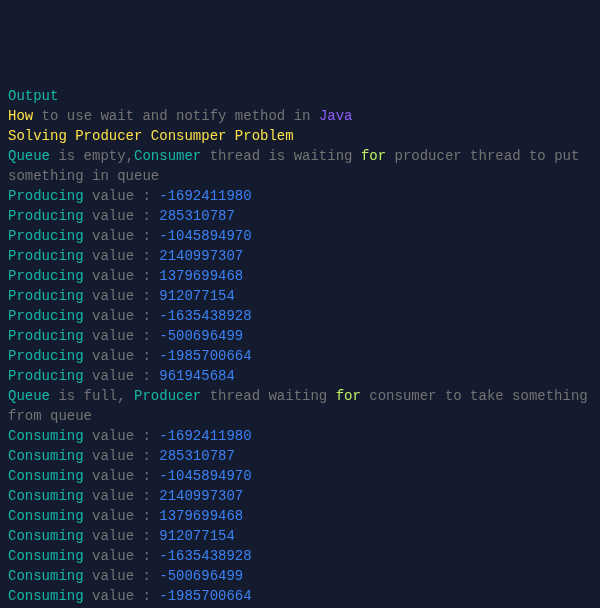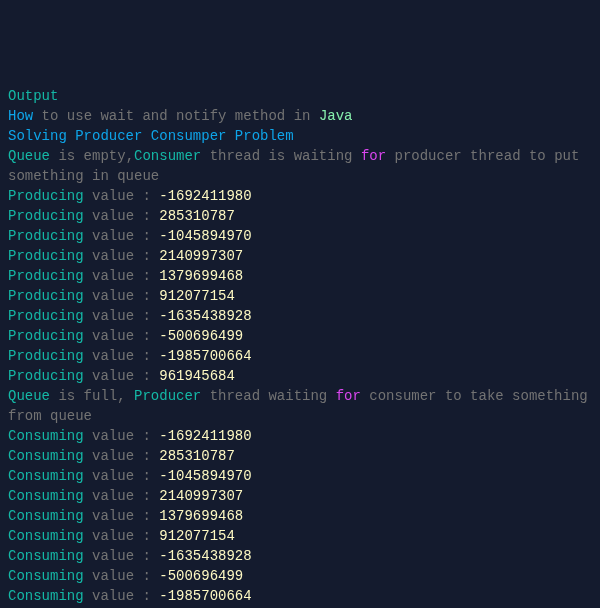--- a/index.html
+++ b/index.html
@@ -11,24 +11,24 @@
     color:#e8e8f0;
     width:600px;
     height:608px;
     overflow:hidden;
     padding:6px 8px;
     box-sizing:border-box;
     white-space:pre-wrap;
     word-break:break-all;
   }
   .kw{color:#14b8a6}   
-  .ty{color:#0ea5e9}   
-  .fn{color:#86efac}   
-  .op{color:#d946ef}   
-  .num{color:#fef9c3}  
+  .ty{color:#fde047}   
+  .fn{color:#8b5cf6}   
+  .op{color:#bef264}   
+  .num{color:#3b82f6}  
   .txt{color:#737373}
 </style>
 </head>
 <body>
 
 
 
 <div id="out"><div><span class="kw">Output</span></div><div><span class="ty">How</span><span class="txt"> to use wait and notify method in </span><span class="fn">Java</span></div><div><span class="ty">Solving Producer Consumper Problem</span></div><div><span class="kw">Queue</span><span class="txt"> is empty,</span><span class="kw">Consumer</span><span class="txt"> thread is waiting </span><span class="op">for</span><span class="txt"> producer thread to put something in queue</span></div><div><span class="kw">Producing</span><span class="txt"> value : </span><span class="num">-1692411980</span></div><div><span class="kw">Producing</span><span class="txt"> value : </span><span class="num">285310787</span></div><div><span class="kw">Producing</span><span class="txt"> value : </span><span class="num">-1045894970</span></div><div><span class="kw">Producing</span><span class="txt"> value : </span><span class="num">2140997307</span></div><div><span class="kw">Producing</span><span class="txt"> value : </span><span class="num">1379699468</span></div><div><span class="kw">Producing</span><span class="txt"> value : </span><span class="num">912077154</span></div><div><span class="kw">Producing</span><span class="txt"> value : </span><span class="num">-1635438928</span></div><div><span class="kw">Producing</span><span class="txt"> value : </span><span class="num">-500696499</span></div><div><span class="kw">Producing</span><span class="txt"> value : </span><span class="num">-1985700664</span></div><div><span class="kw">Producing</span><span class="txt"> value : </span><span class="num">961945684</span></div><div><span class="kw">Queue</span><span class="txt"> is full, </span><span class="kw">Producer</span><span class="txt"> thread waiting </span><span class="op">for</span><span class="txt"> consumer to take something from queue</span></div><div><span class="kw">Consuming</span><span class="txt"> value : </span><span class="num">-1692411980</span></div><div><span class="kw">Consuming</span><span class="txt"> value : </span><span class="num">285310787</span></div><div><span class="kw">Consuming</span><span class="txt"> value : </span><span class="num">-1045894970</span></div><div><span class="kw">Consuming</span><span class="txt"> value : </span><span class="num">2140997307</span></div><div><span class="kw">Consuming</span><span class="txt"> value : </span><span class="num">1379699468</span></div><div><span class="kw">Consuming</span><span class="txt"> value : </span><span class="num">912077154</span></div><div><span class="kw">Consuming</span><span class="txt"> value : </span><span class="num">-1635438928</span></div><div><span class="kw">Consuming</span><span class="txt"> value : </span><span class="num">-500696499</span></div><div><span class="kw">Consuming</span><span class="txt"> value : </span><span class="num">-1985700664</span></div><div></div></div>
 
 

